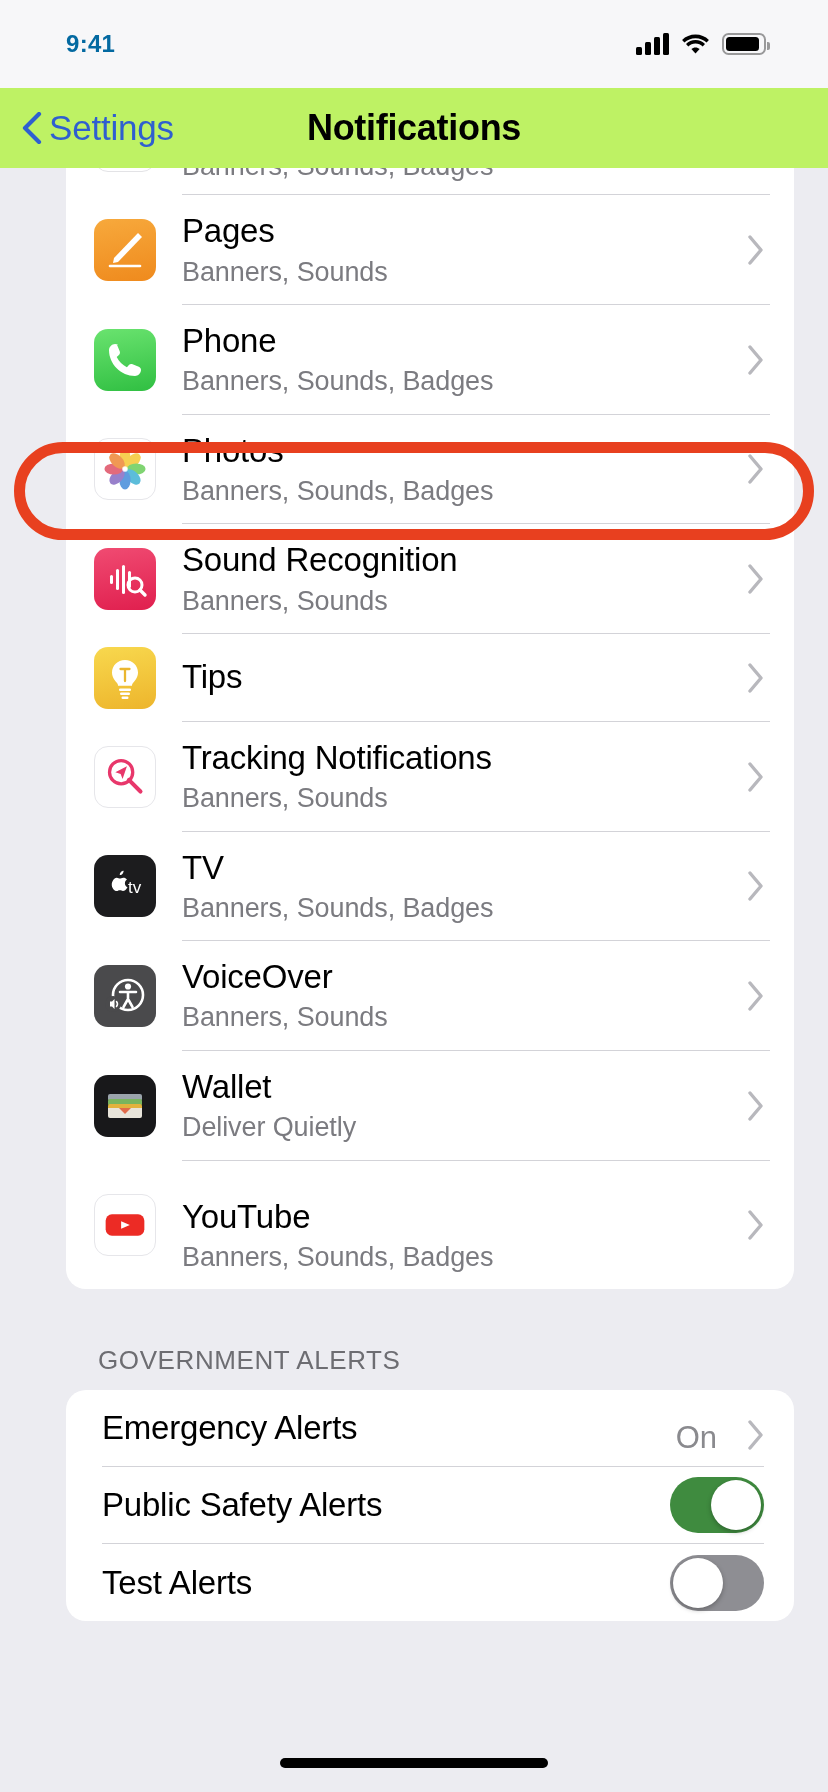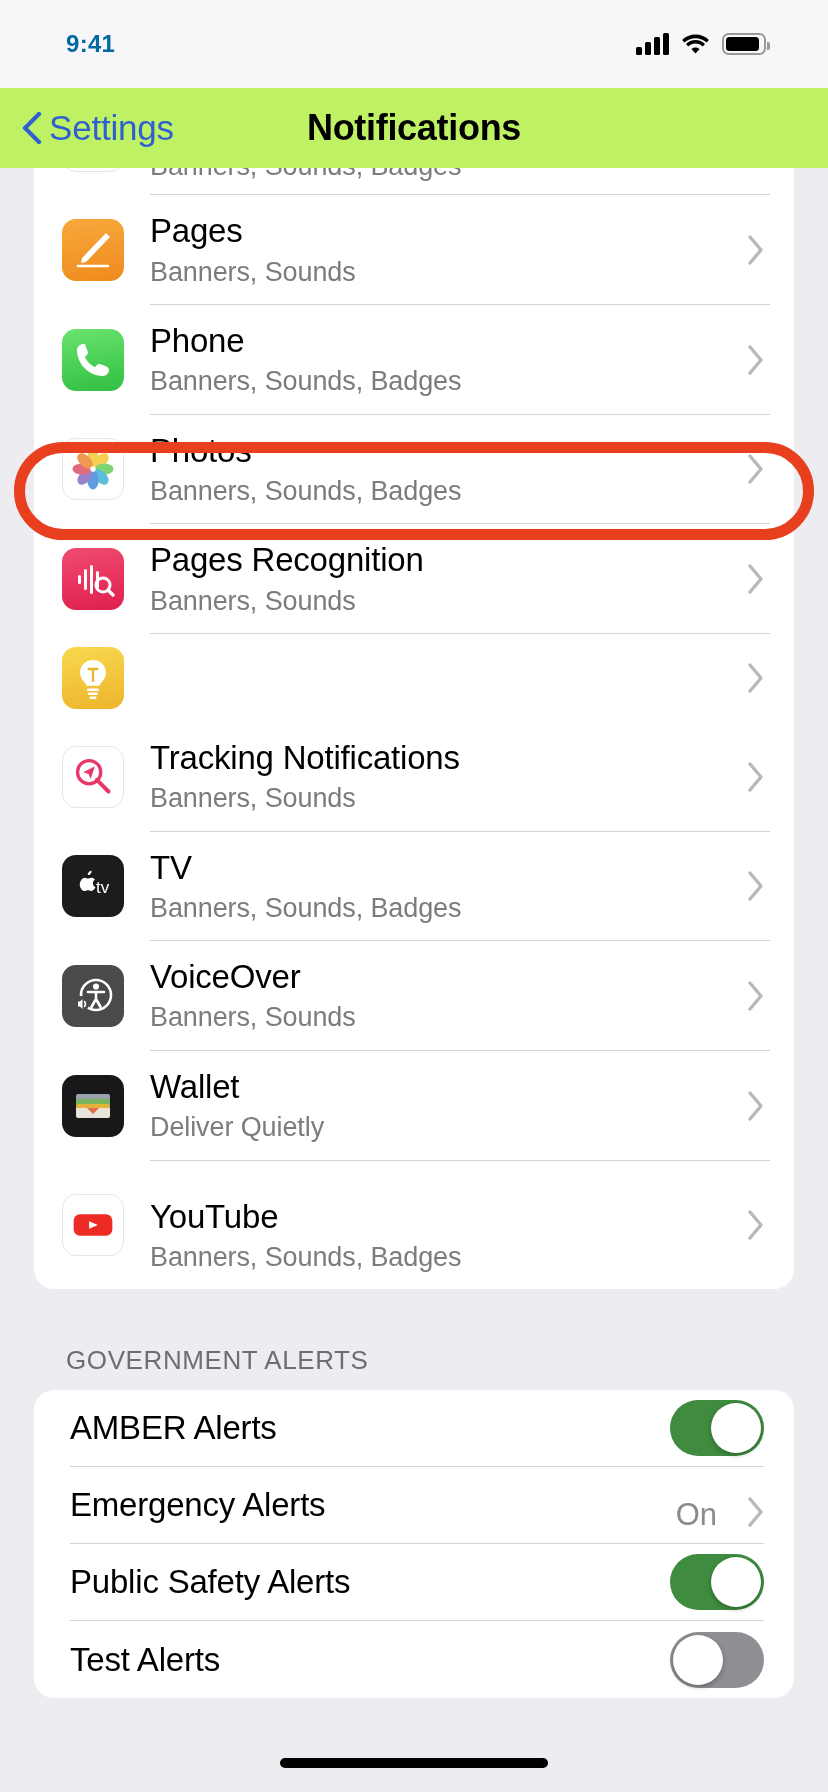--- a/index.html
+++ b/index.html
@@ -54,20 +54,21 @@
   .nav-title{
     position:absolute; left:0; right:0; top:50%; transform:translateY(-50%);
     text-align:center; font-size:36px; font-weight:700; color:#000; letter-spacing:-.3px;
   }
 
   
   .content{
     position:absolute; top:168px; left:0; right:0; bottom:0;
     background:#ececf1;
     overflow:hidden;
+    padding-left:32px;
   }
 
   .card{
     background:#fff;
     margin:0 34px;
     border-radius:20px;
   }
   .card.top-clip{
     margin-top:-22px;
     border-radius:0 0 20px 20px;
@@ -267,37 +268,40 @@
             <rect x="16" y="27" width="3" height="9" rx="1.5"></rect>
             <rect x="22" y="21" width="3" height="21" rx="1.5"></rect>
             <rect x="28" y="17" width="3" height="29" rx="1.5"></rect>
             <rect x="34" y="23" width="3" height="17" rx="1.5"></rect>
           </g>
           <circle cx="41" cy="37" r="7" fill="none" stroke="#fff" stroke-width="3"></circle>
           <path d="M46 42 L51 47" stroke="#fff" stroke-width="3.4" stroke-linecap="round"></path>
         </svg>
       </div>
       <div class="texts">
-        <div class="title">Pages Recognition</div>
+        <div class="title">Sound Recognition</div>
         <div class="sub">Banners, Sounds</div>
       </div>
       <svg class="chev" viewBox="0 0 17 30">
         <path d="M3 2 L14 15 L3 28" fill="none" stroke="#b8b8bd" stroke-width="3.4" stroke-linecap="round" stroke-linejoin="round"></path>
       </svg>
     </div>
 
     <div class="row">
       <div class="icon" style="background:linear-gradient(170deg,#f8d84e 0%,#edb52c 100%);">
         <svg viewBox="0 0 62 62" width="62" height="62">
           <path d="M31 13c-7.5 0-13 5.6-13 12.6 0 5 2.9 7.8 4.6 10 .9 1.2 1.4 2 1.4 3.2h14c0-1.2.5-2 1.4-3.2 1.7-2.2 4.6-5 4.6-10C44 18.6 38.5 13 31 13z" fill="#fff"></path>
           <rect x="25" y="41.5" width="12" height="2.6" rx="1.3" fill="#fff"></rect>
           <rect x="26" y="45.5" width="10" height="2.6" rx="1.3" fill="#fff"></rect>
           <rect x="27.5" y="49.5" width="7" height="2.4" rx="1.2" fill="#fff"></rect>
           <path d="M31 22 L31 34 M26.5 22 L35.5 22" stroke="#eab62f" stroke-width="2.3" stroke-linecap="round"></path>
         </svg>
+      </div>
+      <div class="texts">
+        <div class="title">Tips</div>
       </div>
       <svg class="chev" viewBox="0 0 17 30">
         <path d="M3 2 L14 15 L3 28" fill="none" stroke="#b8b8bd" stroke-width="3.4" stroke-linecap="round" stroke-linejoin="round"></path>
       </svg>
     </div>
 
     <div class="row">
       <div class="icon" style="background:#fff;border:1px solid #e6e6ea;">
         <svg viewBox="0 0 62 62" width="62" height="62">
           <circle cx="27" cy="26" r="12" fill="none" stroke="#e8376b" stroke-width="3.4"></circle>
@@ -385,28 +389,20 @@
         <path d="M3 2 L14 15 L3 28" fill="none" stroke="#b8b8bd" stroke-width="3.4" stroke-linecap="round" stroke-linejoin="round"></path>
       </svg>
     </div>
 
   </div>
 
   <div class="section-head">GOVERNMENT ALERTS</div>
 
   <div class="card">
 
-    <div class="arow">
-      <div class="inner">
-        <span class="alabel">AMBER Alerts</span>
-        <span class="toggle on">
-            <span class="knob"></span>
-          </span>
-      </div>
-    </div>
 
     <div class="arow">
       <div class="inner">
         <span class="alabel">Emergency Alerts</span>
         <span class="aright">
           <span class="aval">On</span>
           <svg style="width:17px;height:30px;" viewBox="0 0 17 30">
             <path d="M3 2 L14 15 L3 28" fill="none" stroke="#b8b8bd" stroke-width="3.4" stroke-linecap="round" stroke-linejoin="round"></path>
           </svg>
         </span>

